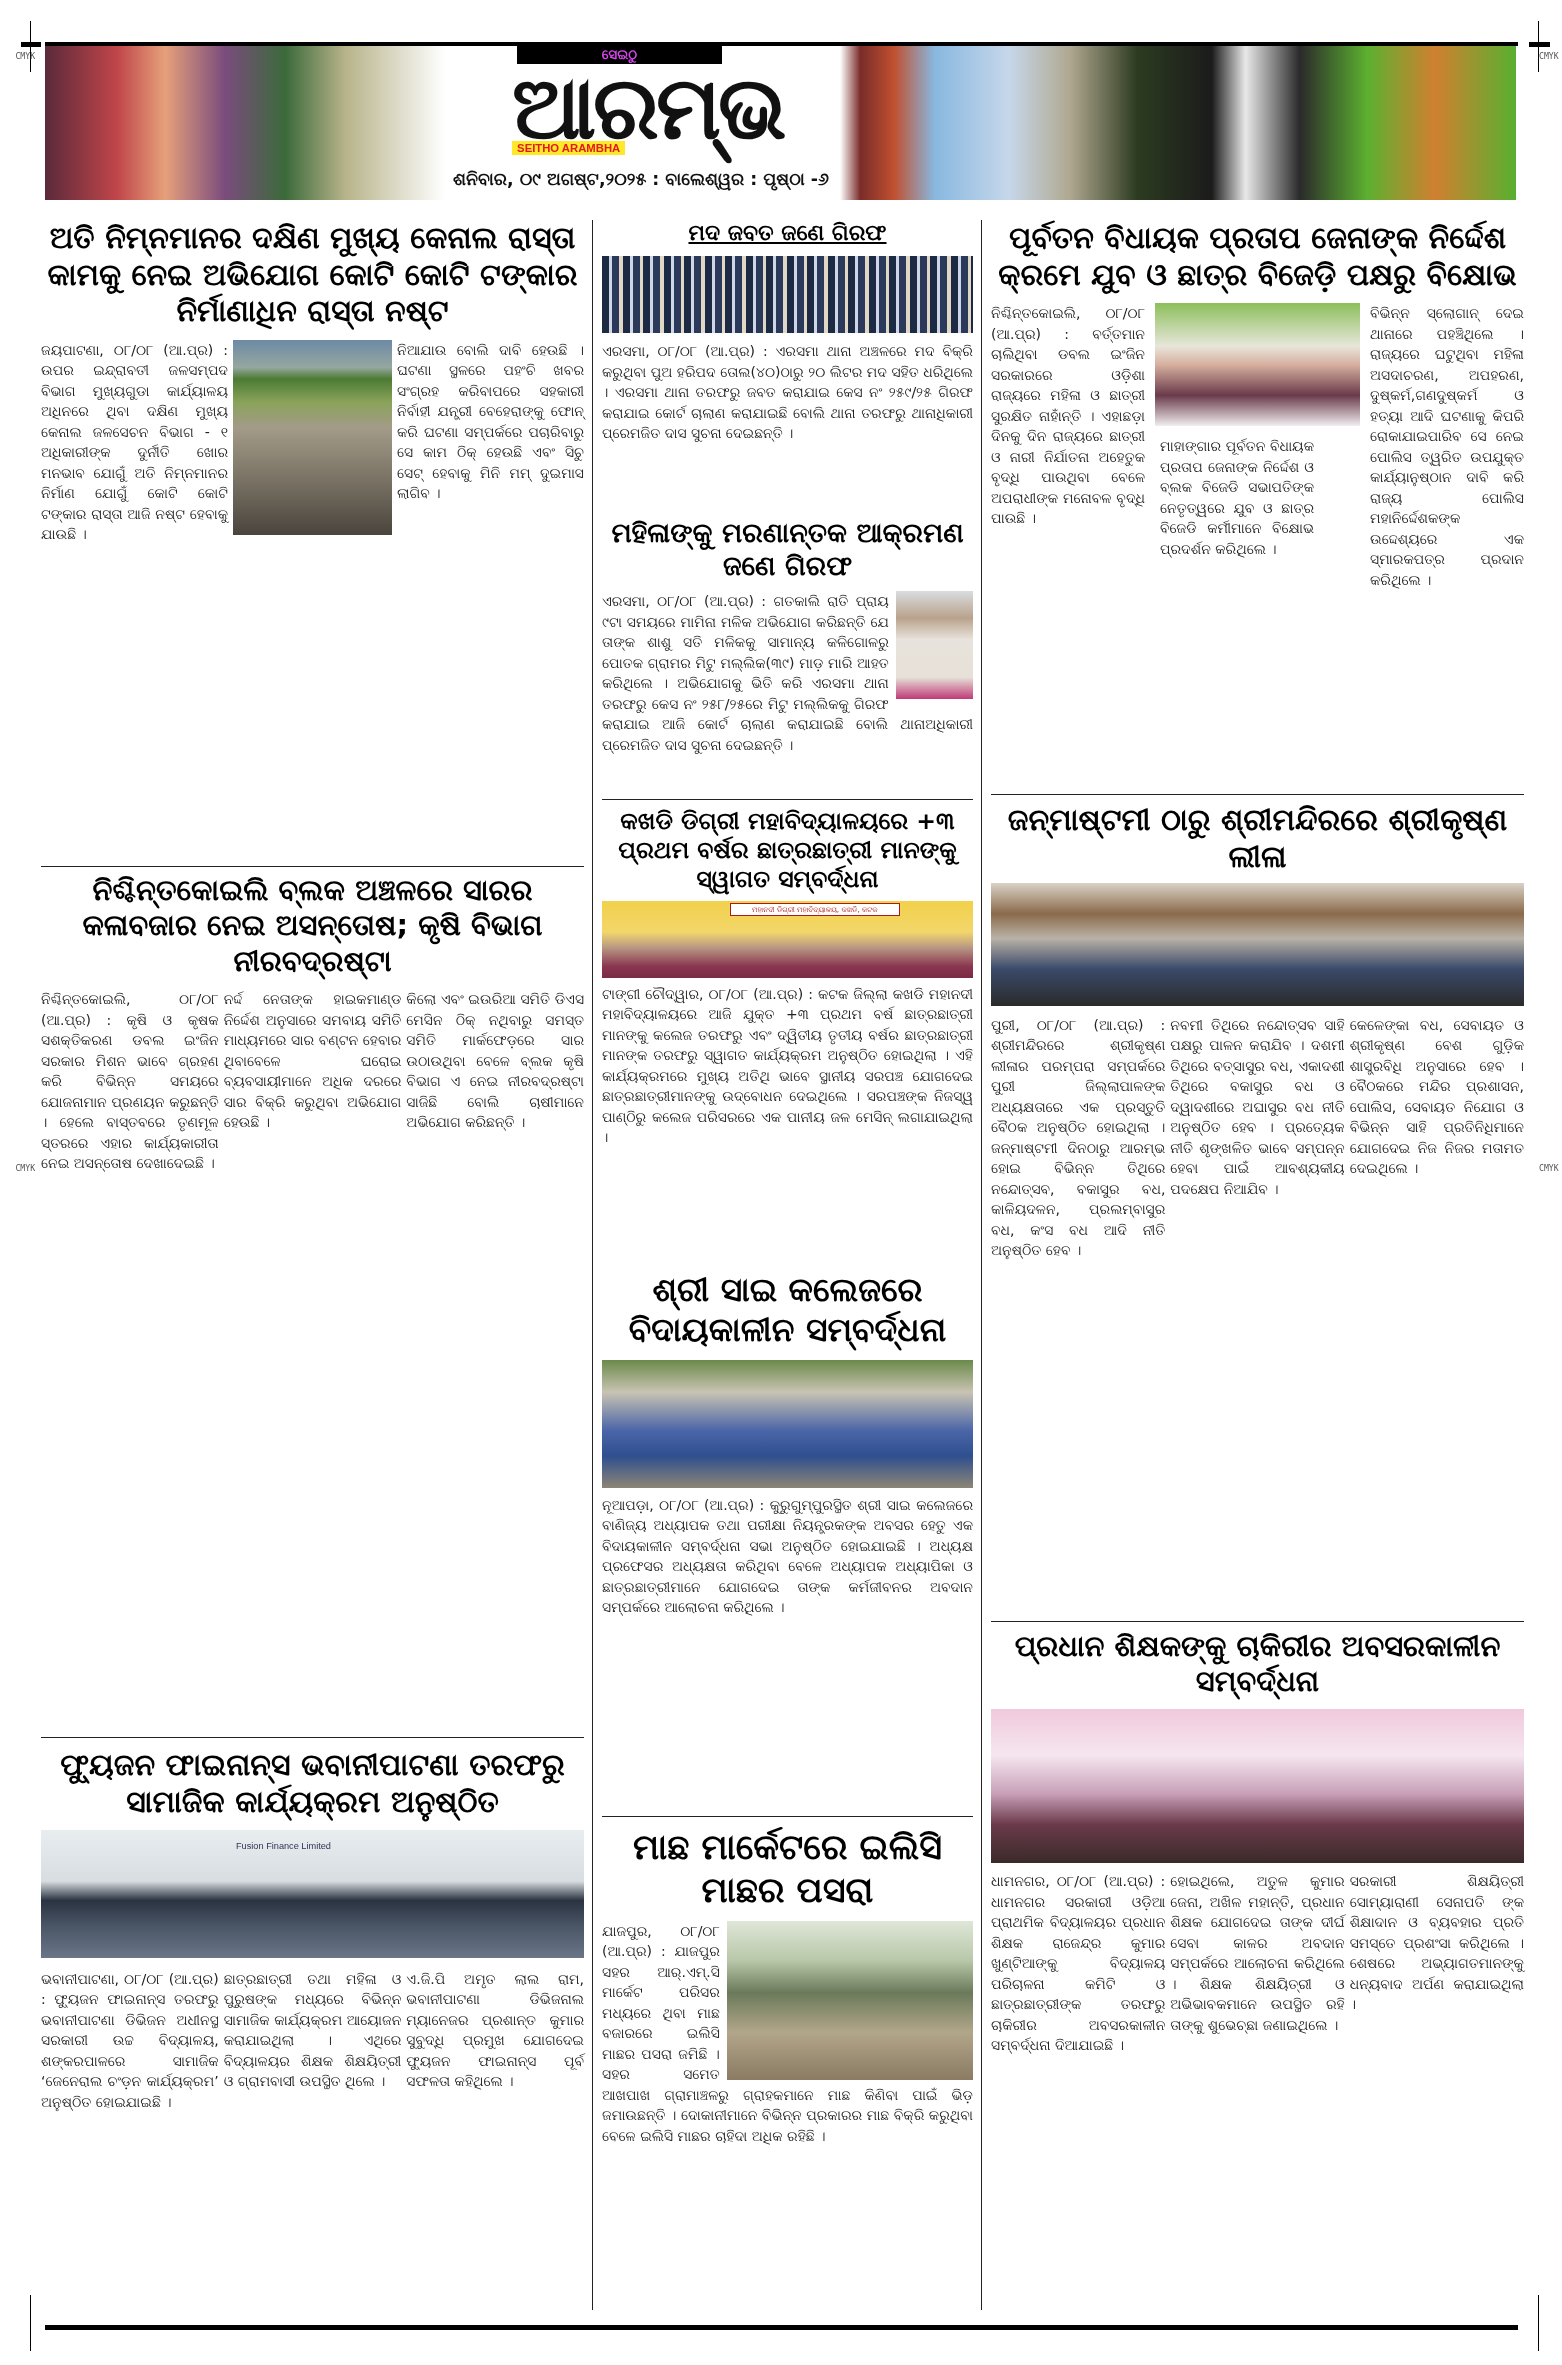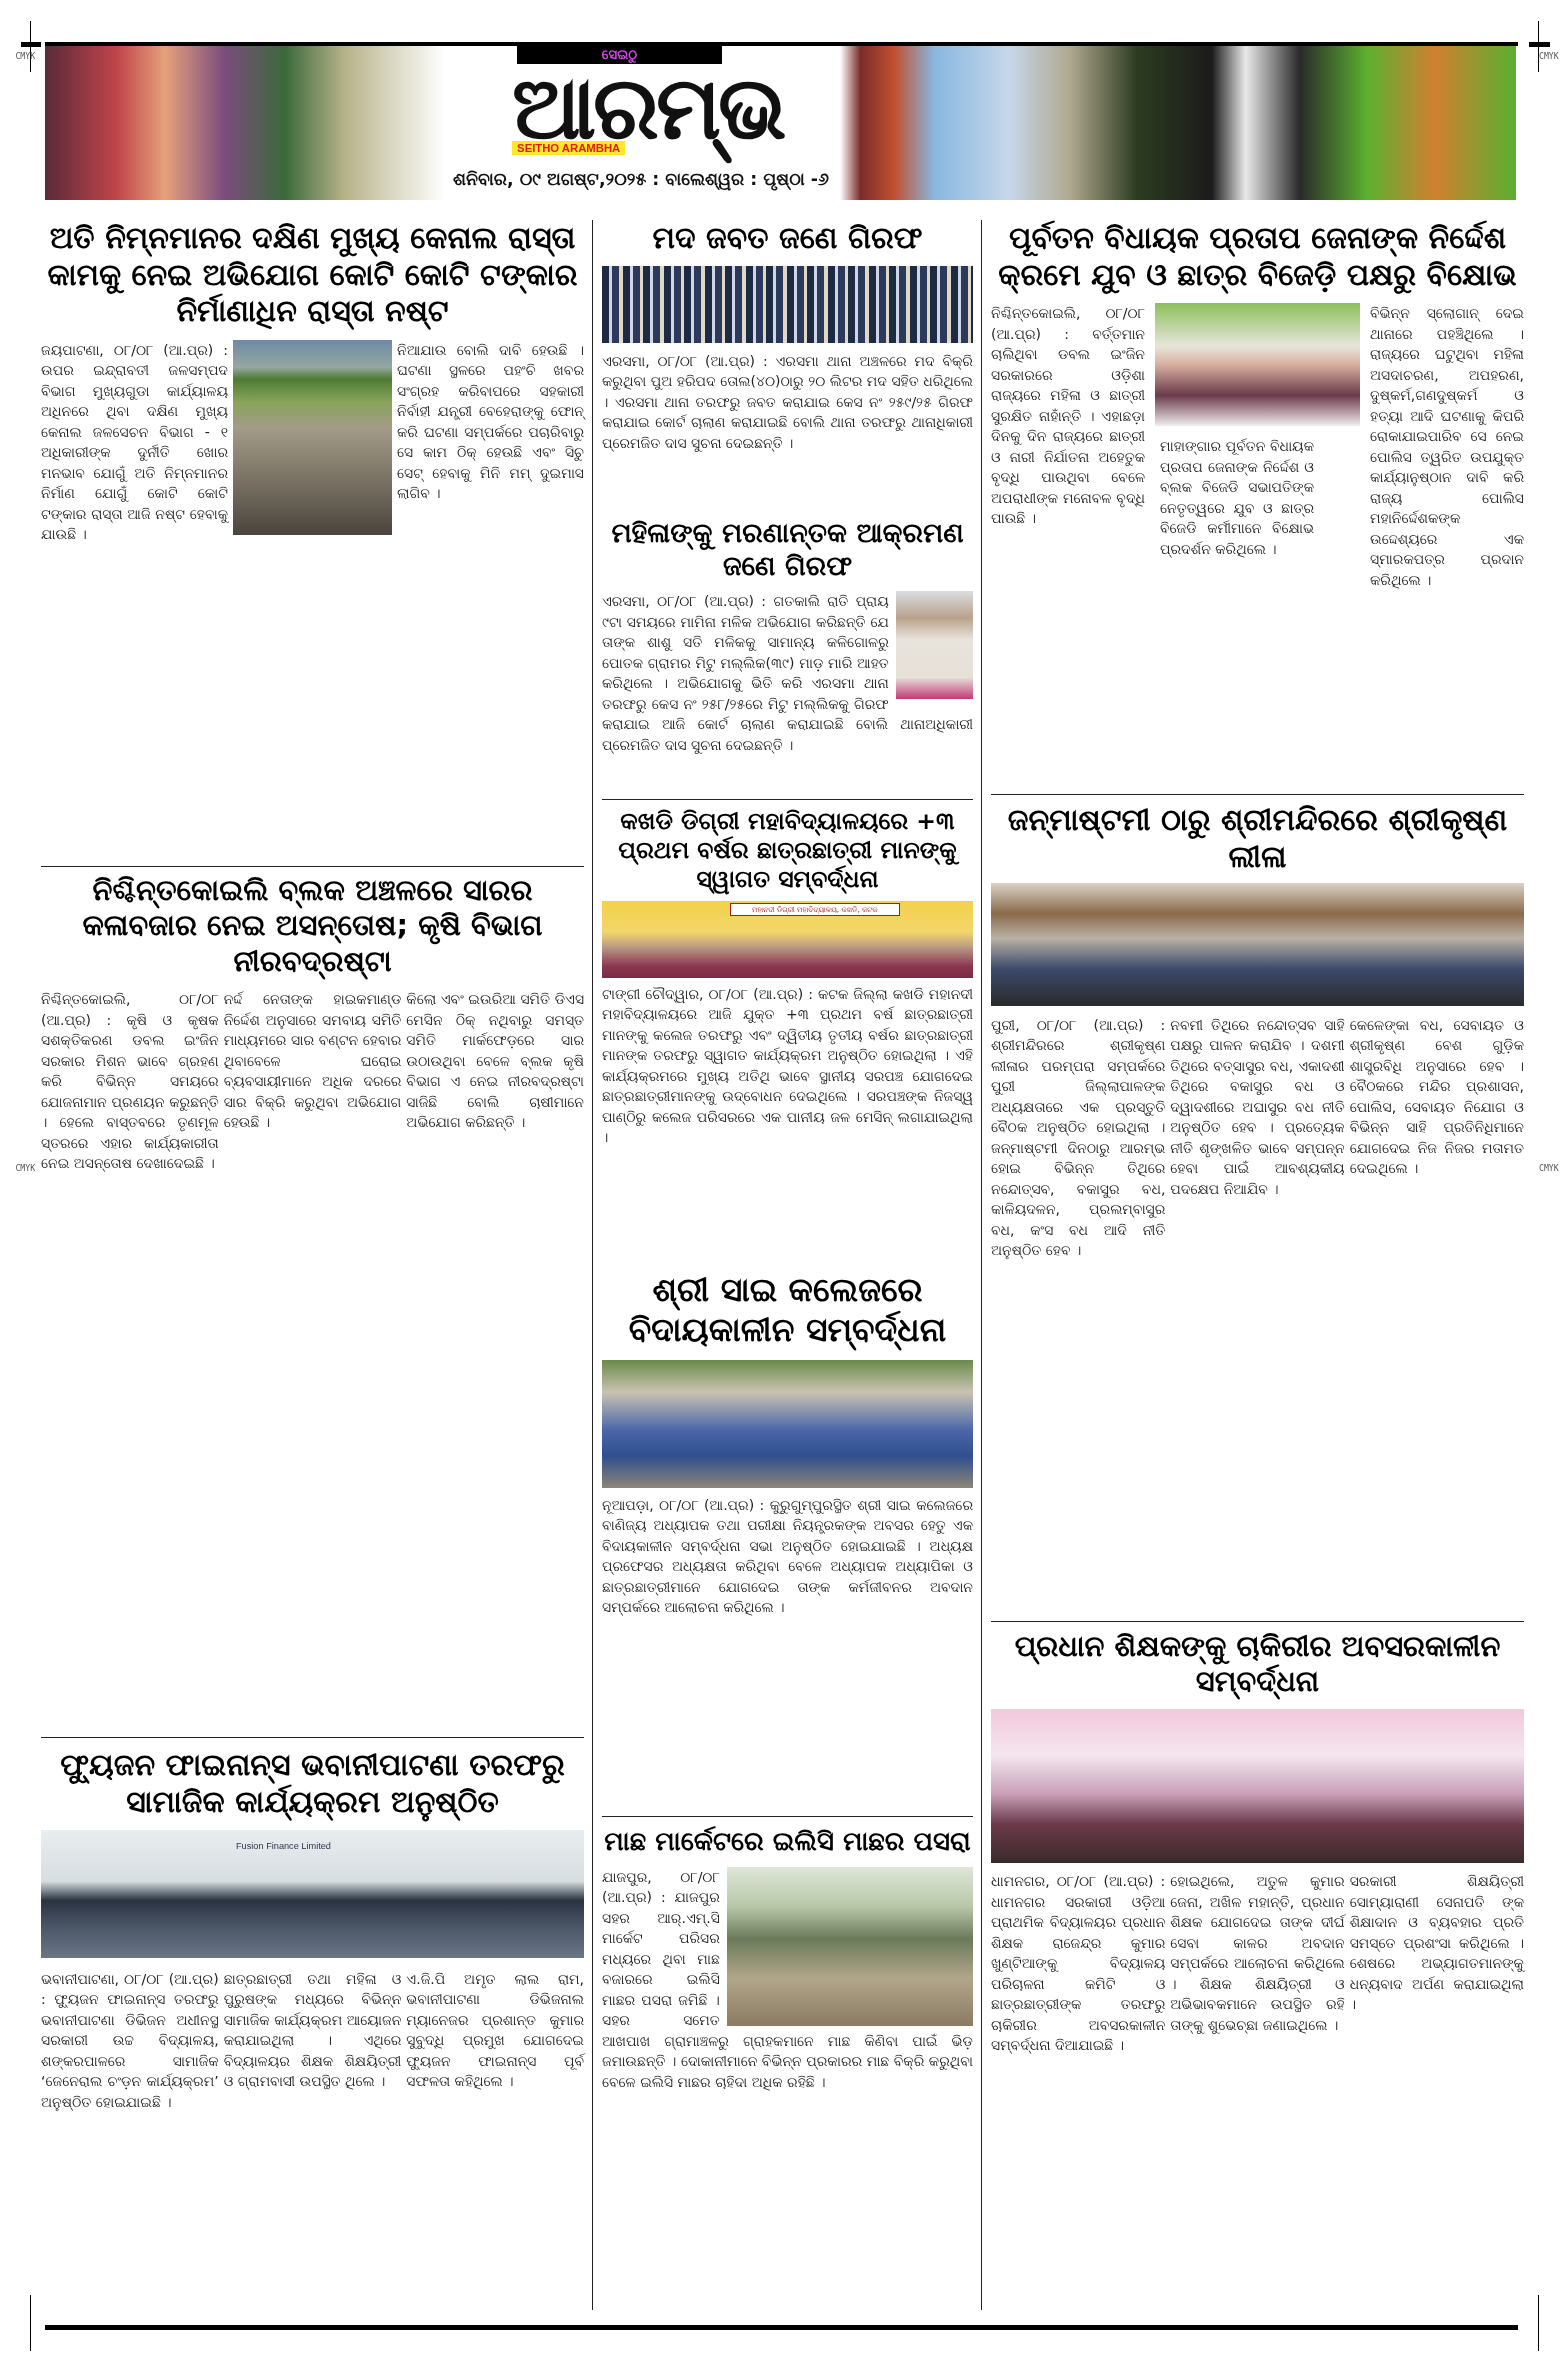--- a/index.html
+++ b/index.html
@@ -78,21 +78,21 @@
     <div style="position:absolute;left:195px;top:10.2px;font-size:9.2px;color:#335;font-family:'Liberation Sans',sans-serif;">Fusion Finance Limited</div>
   </div>
   <div class="cols" style="margin-top:10.2px;">
     <div class="body">ଭବାନୀପାଟଣା, ୦୮/୦୮ (ଆ.ପ୍ର) : ଫ୍ୟୁଜନ ଫାଇନାନ୍ସ ତରଫରୁ ଭବାନୀପାଟଣା ଡିଭିଜନ ଅଧୀନସ୍ଥ ସରକାରୀ ଉଚ୍ଚ ବିଦ୍ୟାଳୟ, ଶଙ୍କରପାଳରେ ସାମାଜିକ ‘ଜେନେରାଲ ଚଂଡ଼ନ କାର୍ଯ୍ୟକ୍ରମ’ ଅନୁଷ୍ଠିତ ହୋଇଯାଇଛି ।</div>
     <div class="body">ଛାତ୍ରଛାତ୍ରୀ ତଥା ମହିଳା ଓ ପୁରୁଷଙ୍କ ମଧ୍ୟରେ ବିଭିନ୍ନ ସାମାଜିକ କାର୍ଯ୍ୟକ୍ରମ ଆୟୋଜନ କରାଯାଇଥିଲା । ଏଥିରେ ବିଦ୍ୟାଳୟର ଶିକ୍ଷକ ଶିକ୍ଷୟିତ୍ରୀ ଓ ଗ୍ରାମବାସୀ ଉପସ୍ଥିତ ଥିଲେ ।</div>
     <div class="body">ଏ.ଜି.ପି ଅମୃତ ଲାଲ ରାମ, ଭବାନୀପାଟଣା ଡିଭିଜନାଲ ମ୍ୟାନେଜର ପ୍ରଶାନ୍ତ କୁମାର ସୁବୁଦ୍ଧି ପ୍ରମୁଖ ଯୋଗଦେଇ ଫ୍ୟୁଜନ ଫାଇନାନ୍ସ ପୂର୍ବ ସଫଳତା କହିଥିଲେ ।</div>
   </div>
 </div>
 
 <div class="article" style="left:602px;top:220px;width:371px;">
-  <div class="hl" style="font-size:30px;">ମଦ ଜବତ ଜଣେ ଗିରଫ</div>
+  <div class="hl" style="font-size:22px;text-decoration:underline;">ମଦ ଜବତ ଜଣେ ଗିରଫ</div>
   <div class="photo" style="margin-top:9.2px;height:77px;background:repeating-linear-gradient(90deg,#1d2a44 0 7.2px,#cfd6e6 7.2px 10.2px,#2b3a5a 10.2px 17.4px,#e0d8c4 17.4px 20.5px);"></div>
   <div class="body" style="margin-top:8.2px;">ଏରସମା, ୦୮/୦୮ (ଆ.ପ୍ର) : ଏରସମା ଥାନା ଅଞ୍ଚଳରେ ମଦ ବିକ୍ରି କରୁଥିବା ପୁଅ ହରିପଦ ତୋଲ(୪୦)ଠାରୁ ୨୦ ଲିଟର ମଦ ସହିତ ଧରିଥିଲେ । ଏରସମା ଥାନା ତରଫରୁ ଜବତ କରାଯାଇ କେସ ନଂ ୨୫୯/୨୫ ଗିରଫ କରାଯାଇ କୋର୍ଟ ଚାଲାଣ କରାଯାଇଛି ବୋଲି ଥାନା ତରଫରୁ ଥାନାଧିକାରୀ ପ୍ରେମଜିତ ଦାସ ସୁଚନା ଦେଇଛନ୍ତି ।</div>
 </div>
 
 <div class="article" style="left:602px;top:517px;width:371px;">
   <div class="hl" style="font-size:27px;">ମହିଳାଙ୍କୁ ମରଣାନ୍ତକ ଆକ୍ରମଣ ଜଣେ ଗିରଫ</div>
   <div style="position:relative;margin-top:8.2px;">
     <div class="photo" style="float:right;width:77px;height:108px;margin-left:7.2px;background:linear-gradient(180deg,#d9dde0 0%,#b9a28c 25%,#e8e3dc 45%,#e6e0d8 80%,#c03a76 100%);"></div>
     <div class="body">ଏରସମା, ୦୮/୦୮ (ଆ.ପ୍ର) : ଗତକାଲି ରାତି ପ୍ରାୟ ୯ଟା ସମୟରେ ମାମିନା ମଳିକ ଅଭିଯୋଗ କରିଛନ୍ତି ଯେ ତାଙ୍କ ଶାଶୁ ସତି ମଳିକକୁ ସାମାନ୍ୟ କଳିଗୋଳରୁ ପୋତକ ଗ୍ରାମର ମିଟୁ ମଲ୍ଲିକ(୩୯) ମାଡ଼ ମାରି ଆହତ କରିଥିଲେ । ଅଭିଯୋଗକୁ ଭିତି କରି ଏରସମା ଥାନା ତରଫରୁ କେସ ନଂ ୨୫୮/୨୫ରେ ମିଟୁ ମଲ୍ଲିକକୁ ଗିରଫ କରାଯାଇ ଆଜି କୋର୍ଟ ଚାଲାଣ କରାଯାଇଛି ବୋଲି ଥାନାଅଧିକାରୀ ପ୍ରେମଜିତ ଦାସ ସୁଚନା ଦେଇଛନ୍ତି ।</div>
   </div>
@@ -108,21 +108,21 @@
 </div>
 
 <div class="article" style="left:602px;top:1270px;width:371px;">
   <div class="hl" style="font-size:33px;">ଶ୍ରୀ ସାଇ କଲେଜରେ ବିଦାୟକାଳୀନ ସମ୍ବର୍ଦ୍ଧନା</div>
   <div class="photo" style="margin-top:9.2px;height:128px;background:linear-gradient(180deg,#6a8a4a 0%,#c9c3b2 25%,#4b66a8 55%,#2f4f8f 75%,#8c8676 100%);"></div>
   <div class="body" style="margin-top:7.2px;">ନୂଆପଡ଼ା, ୦୮/୦୮ (ଆ.ପ୍ର) : କୁରୁଗୁମ୍ପୁରସ୍ଥିତ ଶ୍ରୀ ସାଇ କଲେଜରେ ବାଣିଜ୍ୟ ଅଧ୍ୟାପକ ତଥା ପରୀକ୍ଷା ନିୟନ୍ତ୍ରକଙ୍କ ଅବସର ହେତୁ ଏକ ବିଦାୟକାଳୀନ ସମ୍ବର୍ଦ୍ଧନା ସଭା ଅନୁଷ୍ଠିତ ହୋଇଯାଇଛି । ଅଧ୍ୟକ୍ଷ ପ୍ରଫେସର ଅଧ୍ୟକ୍ଷତା କରିଥିବା ବେଳେ ଅଧ୍ୟାପକ ଅଧ୍ୟାପିକା ଓ ଛାତ୍ରଛାତ୍ରୀମାନେ ଯୋଗଦେଇ ତାଙ୍କ କର୍ମଜୀବନର ଅବଦାନ ସମ୍ପର୍କରେ ଆଲୋଚନା କରିଥିଲେ ।</div>
 </div>
 <div class="hrule" style="left:602px;top:1816px;width:371px;"></div>
 
 <div class="article" style="left:602px;top:1826px;width:371px;">
-  <div class="hl" style="font-size:26px;">ମାଛ ମାର୍କେଟରେ ଇଲିସି ମାଛର ପସରା</div>
+  <div class="hl" style="font-size:35px;">ମାଛ ମାର୍କେଟରେ ଇଲିସି ମାଛର ପସରା</div>
   <div style="margin-top:9.2px;">
     <div class="photo" style="float:right;width:246px;height:159px;margin-left:7.2px;background:linear-gradient(180deg,#dfe6d8 0%,#b8c7a8 25%,#6a7a5a 45%,#b2a68a 70%,#8a7b62 100%);"></div>
     <div class="body">ଯାଜପୁର, ୦୮/୦୮ (ଆ.ପ୍ର) : ଯାଜପୁର ସହର ଆର୍.ଏମ୍.ସି ମାର୍କେଟ ପରିସର ମଧ୍ୟରେ ଥିବା ମାଛ ବଜାରରେ ଇଲିସି ମାଛର ପସରା ଜମିଛି । ସହର ସମେତ ଆଖପାଖ ଗ୍ରାମାଞ୍ଚଳରୁ ଗ୍ରାହକମାନେ ମାଛ କିଣିବା ପାଇଁ ଭିଡ଼ ଜମାଉଛନ୍ତି । ଦୋକାନୀମାନେ ବିଭିନ୍ନ ପ୍ରକାରର ମାଛ ବିକ୍ରି କରୁଥିବା ବେଳେ ଇଲିସି ମାଛର ଚାହିଦା ଅଧିକ ରହିଛି ।</div>
   </div>
 </div>
 
 <div class="article" style="left:991px;top:220px;width:533px;">
   <div class="hl" style="font-size:30px;">ପୂର୍ବତନ ବିଧାୟକ ପ୍ରତାପ ଜେନାଙ୍କ ନିର୍ଦ୍ଦେଶ କ୍ରମେ ଯୁବ ଓ ଛାତ୍ର ବିଜେଡ଼ି ପକ୍ଷରୁ ବିକ୍ଷୋଭ</div>
   <div style="position:relative;margin-top:10.2px;height:492px;">
     <div class="body" style="position:absolute;left:0;top:0;width:154px;">ନିଶ୍ଚିନ୍ତକୋଇଲି, ୦୮/୦୮ (ଆ.ପ୍ର) : ବର୍ତ୍ତମାନ ଚାଲିଥିବା ଡବଲ ଇଂଜିନ ସରକାରରେ ଓଡ଼ିଶା ରାଜ୍ୟରେ ମହିଳା ଓ ଛାତ୍ରୀ ସୁରକ୍ଷିତ ନାହାଁନ୍ତି । ଏହାଛଡ଼ା ଦିନକୁ ଦିନ ରାଜ୍ୟରେ ଛାତ୍ରୀ ଓ ନାରୀ ନିର୍ଯାତନା ଅହେତୁକ ବୃଦ୍ଧି ପାଉଥିବା ବେଳେ ଅପରାଧୀଙ୍କ ମନୋବଳ ବୃଦ୍ଧି ପାଉଛି ।</div>

